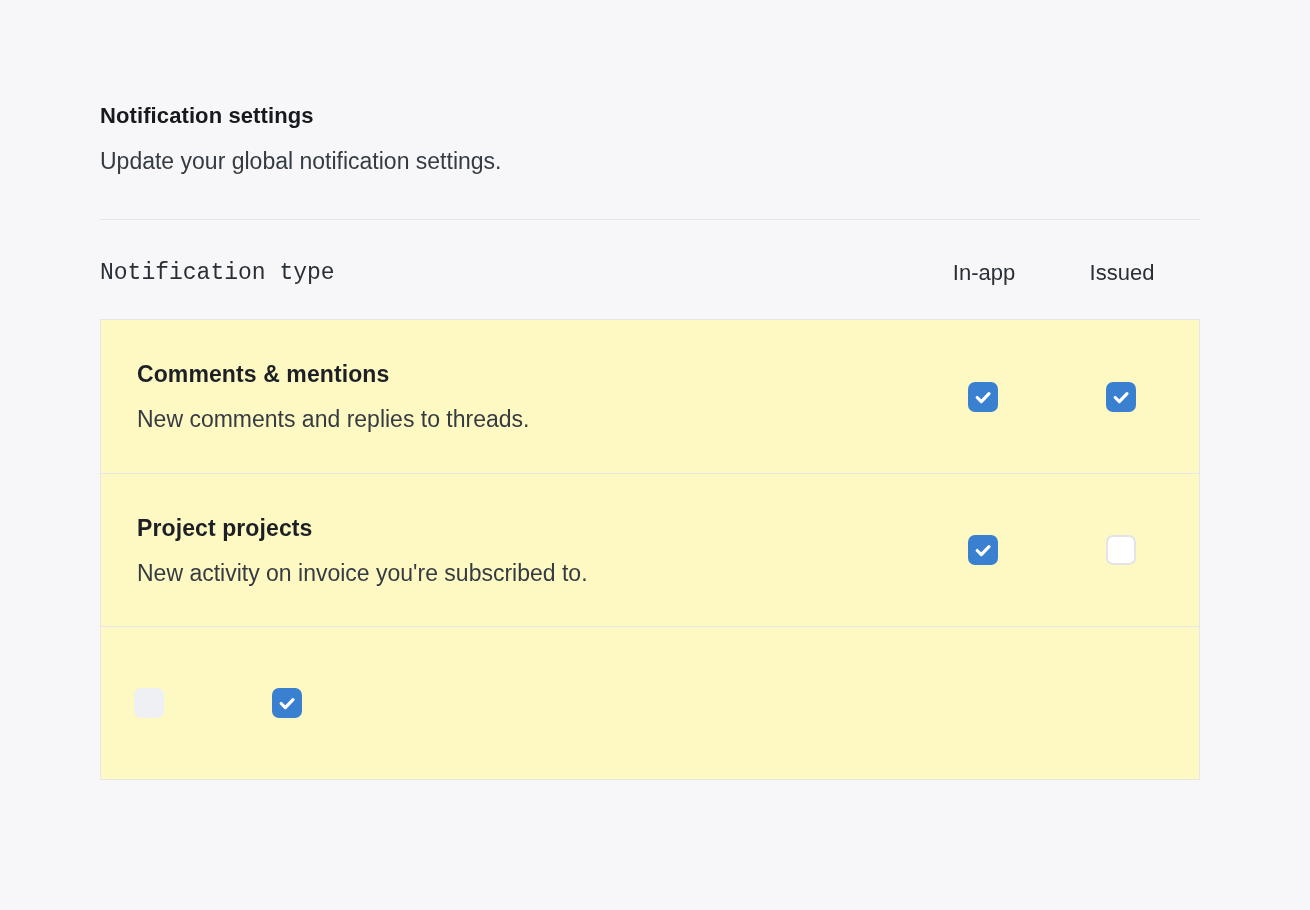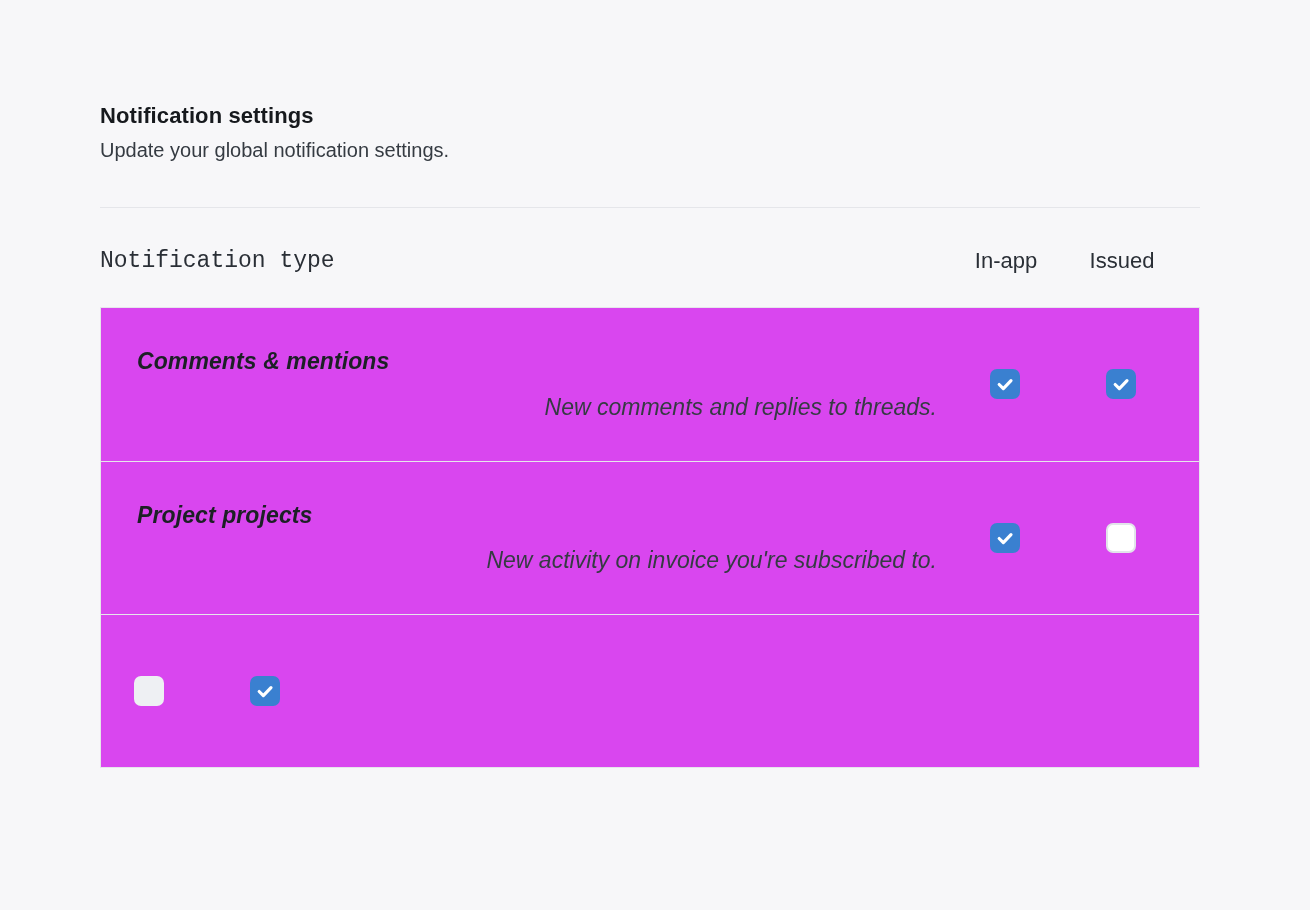--- a/index.html
+++ b/index.html
@@ -25,22 +25,22 @@
     padding-top: 103px;
   }
   .page-title {
     font-size: 22px;
     font-weight: 700;
     line-height: 1.2;
     color: var(--title-color);
     letter-spacing: 0.1px;
   }
   .page-subtitle {
-    margin-top: 9px;
-    font-size: 20px;
+    margin-top: 18px;
+    font-size: 23px;
     line-height: 1.22;
     color: var(--body-color);
   }
   .section-divider {
     margin-top: 44px;
     border: none;
     border-top: 1px solid var(--card-border);
     height: 0;
   }
   .table-header {
@@ -50,37 +50,36 @@
     align-items: center;
   }
   .table-header .type-label {
     flex: 1;
     font-size: 23px;
     color: var(--header-color);
     font-family: Liberation Mono, monospace;
   }
   .cols {
     display: flex;
-    gap: 20px;
+    gap: 42px;
     padding-right: 30px;
   }
   .col {
     width: 96px;
     display: flex;
     justify-content: center;
     align-items: center;
   }
   .col-head {
     font-size: 22px;
     color: var(--header-color);
   }
   .card {
-    background: #d946ef;
+    background: #fef9c3;
     border: 1.5px solid var(--card-border);
-    font-style: italic;
   }
   .row {
     display: flex;
     align-items: center;
     height: 153px;
   }
   .row + .row {
     border-top: 1px solid var(--row-divider);
   }
   .row-text {
@@ -93,21 +92,20 @@
     font-weight: 700;
     line-height: 1.15;
     color: #1c2025;
     letter-spacing: 0.1px;
   }
   .row-desc {
     margin-top: 19px;
     font-size: 23px;
     line-height: 1.15;
     color: var(--body-color);
-    text-align: right;
   }
   .checkbox {
     width: 30px; height: 30px;
     border-radius: 7px;
     display: flex;
     align-items: center;
     justify-content: center;
   }
   .checkbox svg { display: none; }
   .cb-checked { background: var(--accent); }

